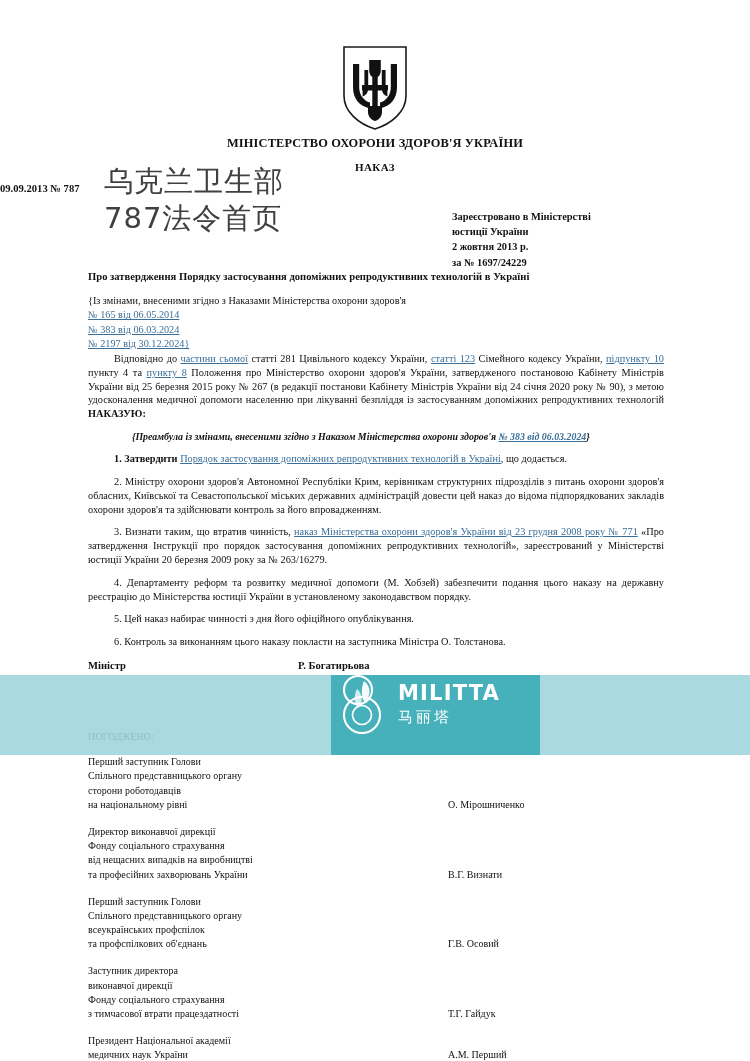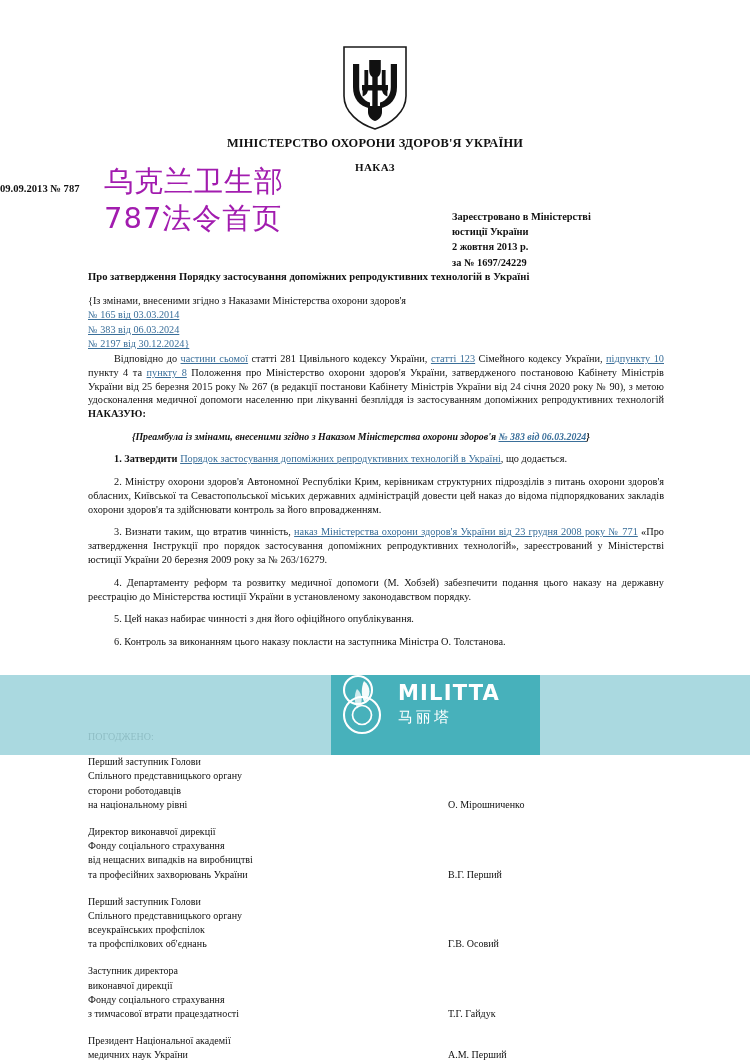--- a/index.html
+++ b/index.html
@@ -68,21 +68,21 @@
     text-align: left;
     font-weight: bold;
     font-size: 10.6px;
   }
 
   
   .red-annotation {
     position: absolute;
     left: 104px;
     top: 163px;
-    color: #a21caf;
+    color: #404040;
     font-family: "DejaVu Sans", sans-serif;
     font-size: 29px;
     line-height: 1.28;
     font-weight: 500;
     white-space: nowrap;
     letter-spacing: 1px;
   }
   .red-annotation div { display: block; }
 
   
@@ -289,21 +289,21 @@
     <div>Зареєстровано в Міністерстві</div>
     <div>юстиції України</div>
     <div>2 жовтня 2013 р.</div>
     <div>за № 1697/24229</div>
   </div>
 
   <div class="doc-title">Про затвердження Порядку застосування допоміжних репродуктивних технологій в Україні</div>
 
   <div class="amendments">
     <div class="lead">{Із змінами, внесеними згідно з Наказами Міністерства охорони здоров'я</div>
-    <div><a class="lnk" href="#">№ 165 від 03.03.2014</a></div>
+    <div><a class="lnk" href="#">№ 165 від 06.05.2014</a></div>
     <div><a class="lnk" href="#">№ 383 від 06.03.2024</a></div>
     <div><a class="lnk" href="#">№ 2197 від 30.12.2024}</a></div>
   </div>
 
   <div class="body-block">
 
     <p class="para"><span>Відповідно до </span><a class="lnk" href="#">частини сьомої</a><span> статті 281 Цивільного кодексу України, </span><a class="lnk" href="#">статті 123</a><span> Сімейного кодексу України, </span><a class="lnk" href="#">підпункту 10</a><span> пункту 4 та </span><a class="lnk" href="#">пункту 8</a><span> Положення про Міністерство охорони здоров'я України, затвердженого постановою Кабінету Міністрів України від 25 березня 2015 року № 267 (в редакції постанови Кабінету Міністрів України від 24 січня 2020 року № 90), з метою удосконалення медичної допомоги населенню при лікуванні безпліддя із застосуванням допоміжних репродуктивних технологій </span><span class="bold">НАКАЗУЮ:</span></p>
 
     <p class="preamble-note"><span>{Преамбула із змінами, внесеними згідно з Наказом Міністерства охорони здоров'я </span><a class="lnk" href="#">№ 383 від 06.03.2024</a><span>}</span></p>
 
@@ -313,20 +313,24 @@
 
     <p class="para"><span>3.</span><span> Визнати таким, що втратив чинність, </span><a class="lnk" href="#">наказ Міністерства охорони здоров'я України від 23 грудня 2008 року № 771</a><span> «Про затвердження Інструкції про порядок застосування допоміжних репродуктивних технологій», зареєстрований у Міністерстві юстиції України 20 березня 2009 року за № 263/16279.</span></p>
 
     <p class="para"><span>4.</span><span> Департаменту реформ та розвитку медичної допомоги (М. Хобзей) забезпечити подання цього наказу на державну реєстрацію до Міністерства юстиції України в установленому законодавством порядку.</span></p>
 
     <p class="para"><span>5.</span><span> Цей наказ набирає чинності з дня його офіційного опублікування.</span></p>
 
     <p class="para"><span>6.</span><span> Контроль за виконанням цього наказу покласти на заступника Міністра О. Толстанова.</span></p>
   </div>
 
+  <div class="minister-row">
+    <div class="label">Міністр</div>
+    <div>Р. Богатирьова</div>
+  </div>
 
   <div class="approval">
     <div class="approval-heading">ПОГОДЖЕНО:</div>
 
     <div class="approver blk-0">
       <div class="role">
         <div>Перший заступник Голови</div>
         <div>Спільного представницького органу</div>
         <div>сторони роботодавців</div>
         <div>на національному рівні</div>
@@ -334,21 +338,21 @@
       <div class="name">О. Мірошниченко</div>
     </div>
 
     <div class="approver blk-1">
       <div class="role">
         <div>Директор виконавчої дирекції</div>
         <div>Фонду соціального страхування</div>
         <div>від нещасних випадків на виробництві</div>
         <div>та професійних захворювань України</div>
       </div>
-      <div class="name">В.Г. Перший</div>
+      <div class="name">В.Г. Визнати</div>
     </div>
 
     <div class="approver blk-2">
       <div class="role">
         <div>Перший заступник Голови</div>
         <div>Спільного представницького органу</div>
         <div>всеукраїнських профспілок</div>
         <div>та профспілкових об'єднань</div>
       </div>
       <div class="name">Г.В. Осовий</div>

